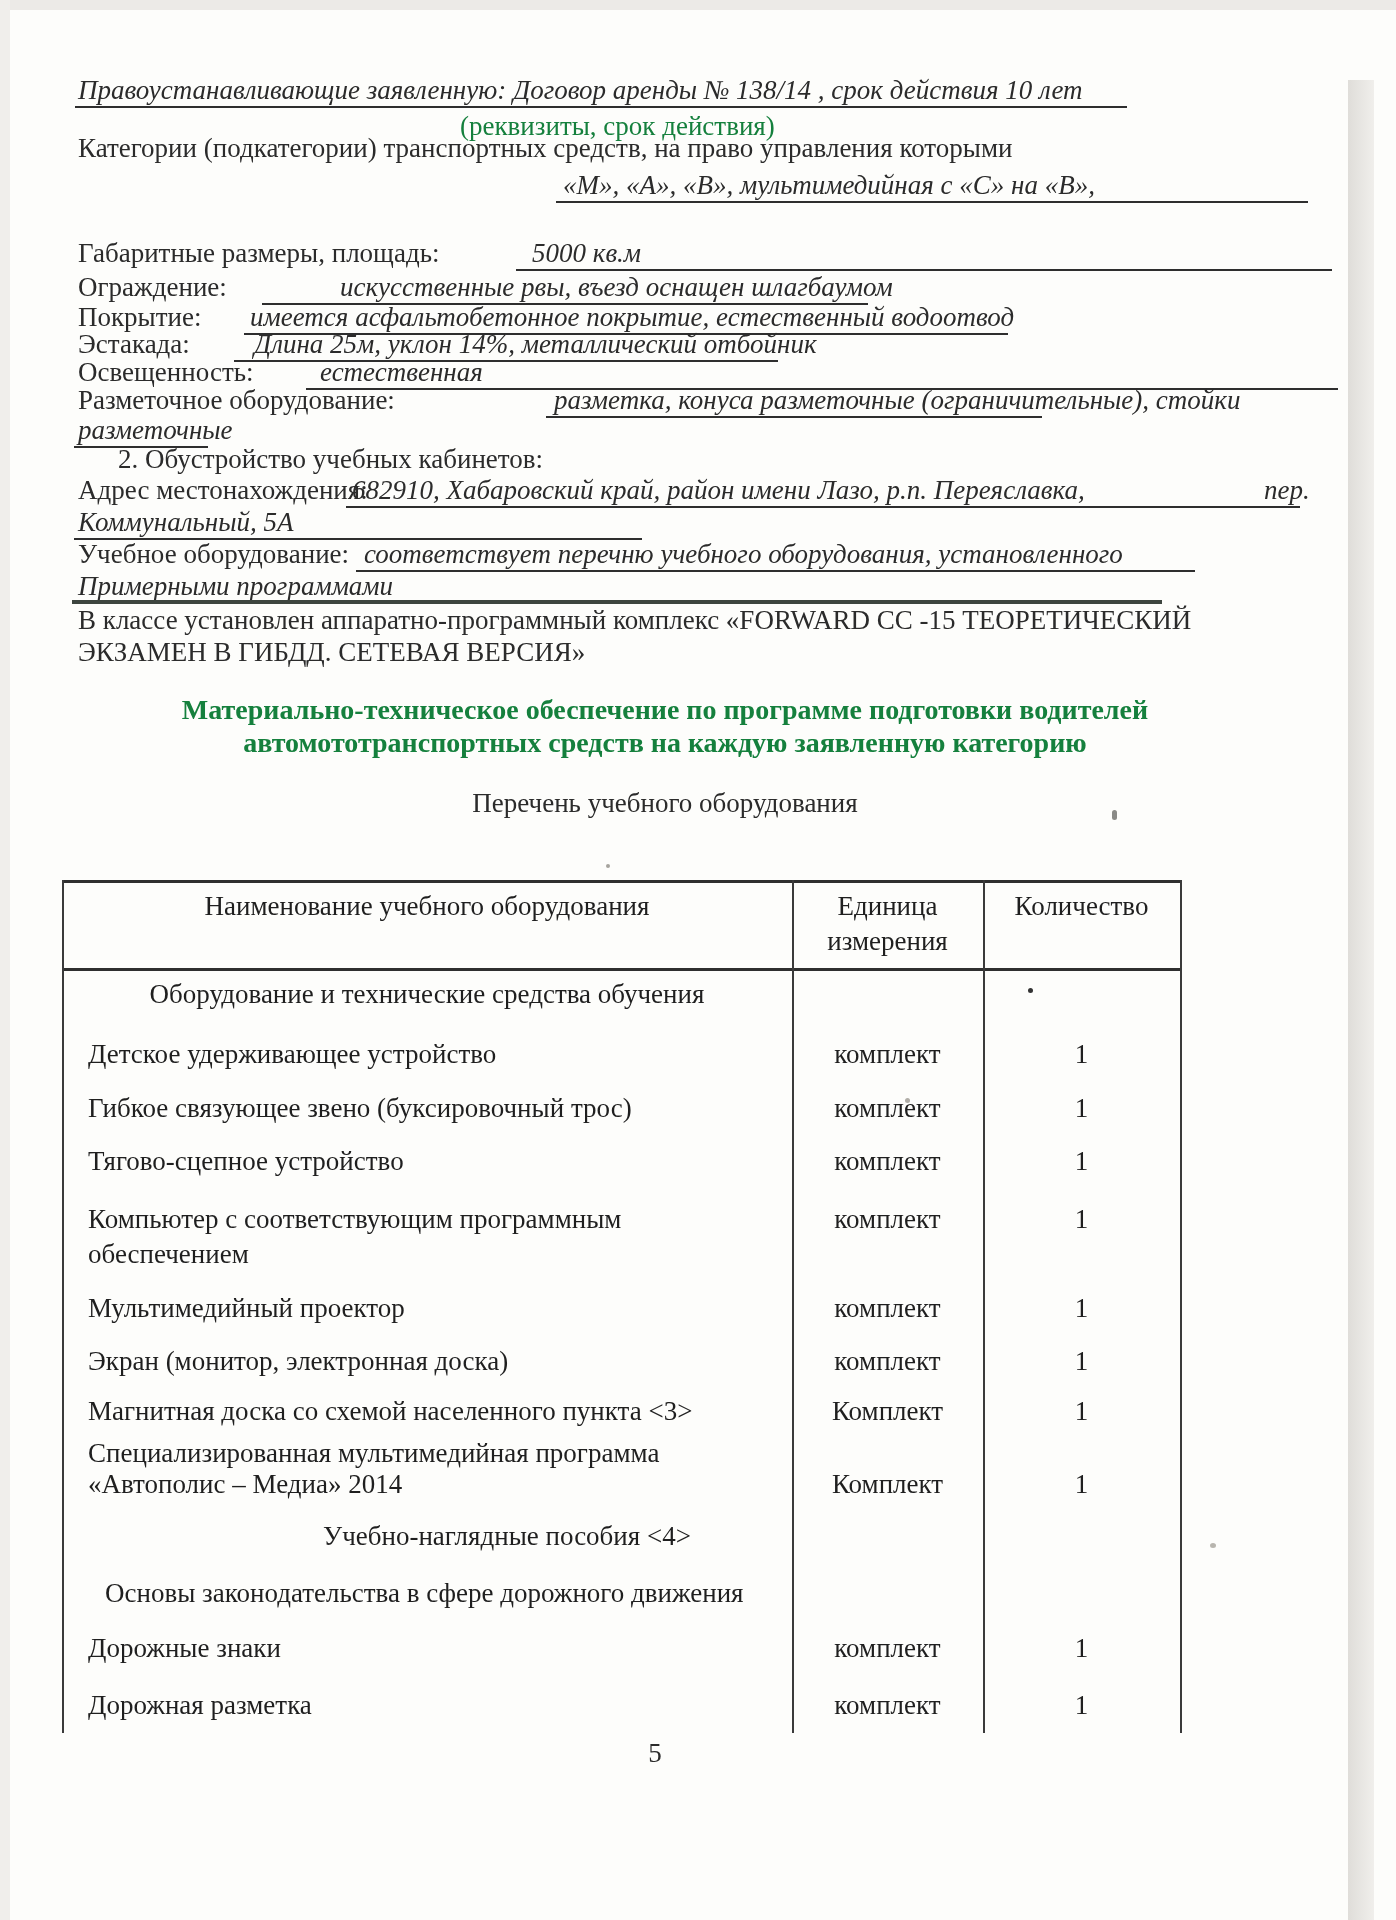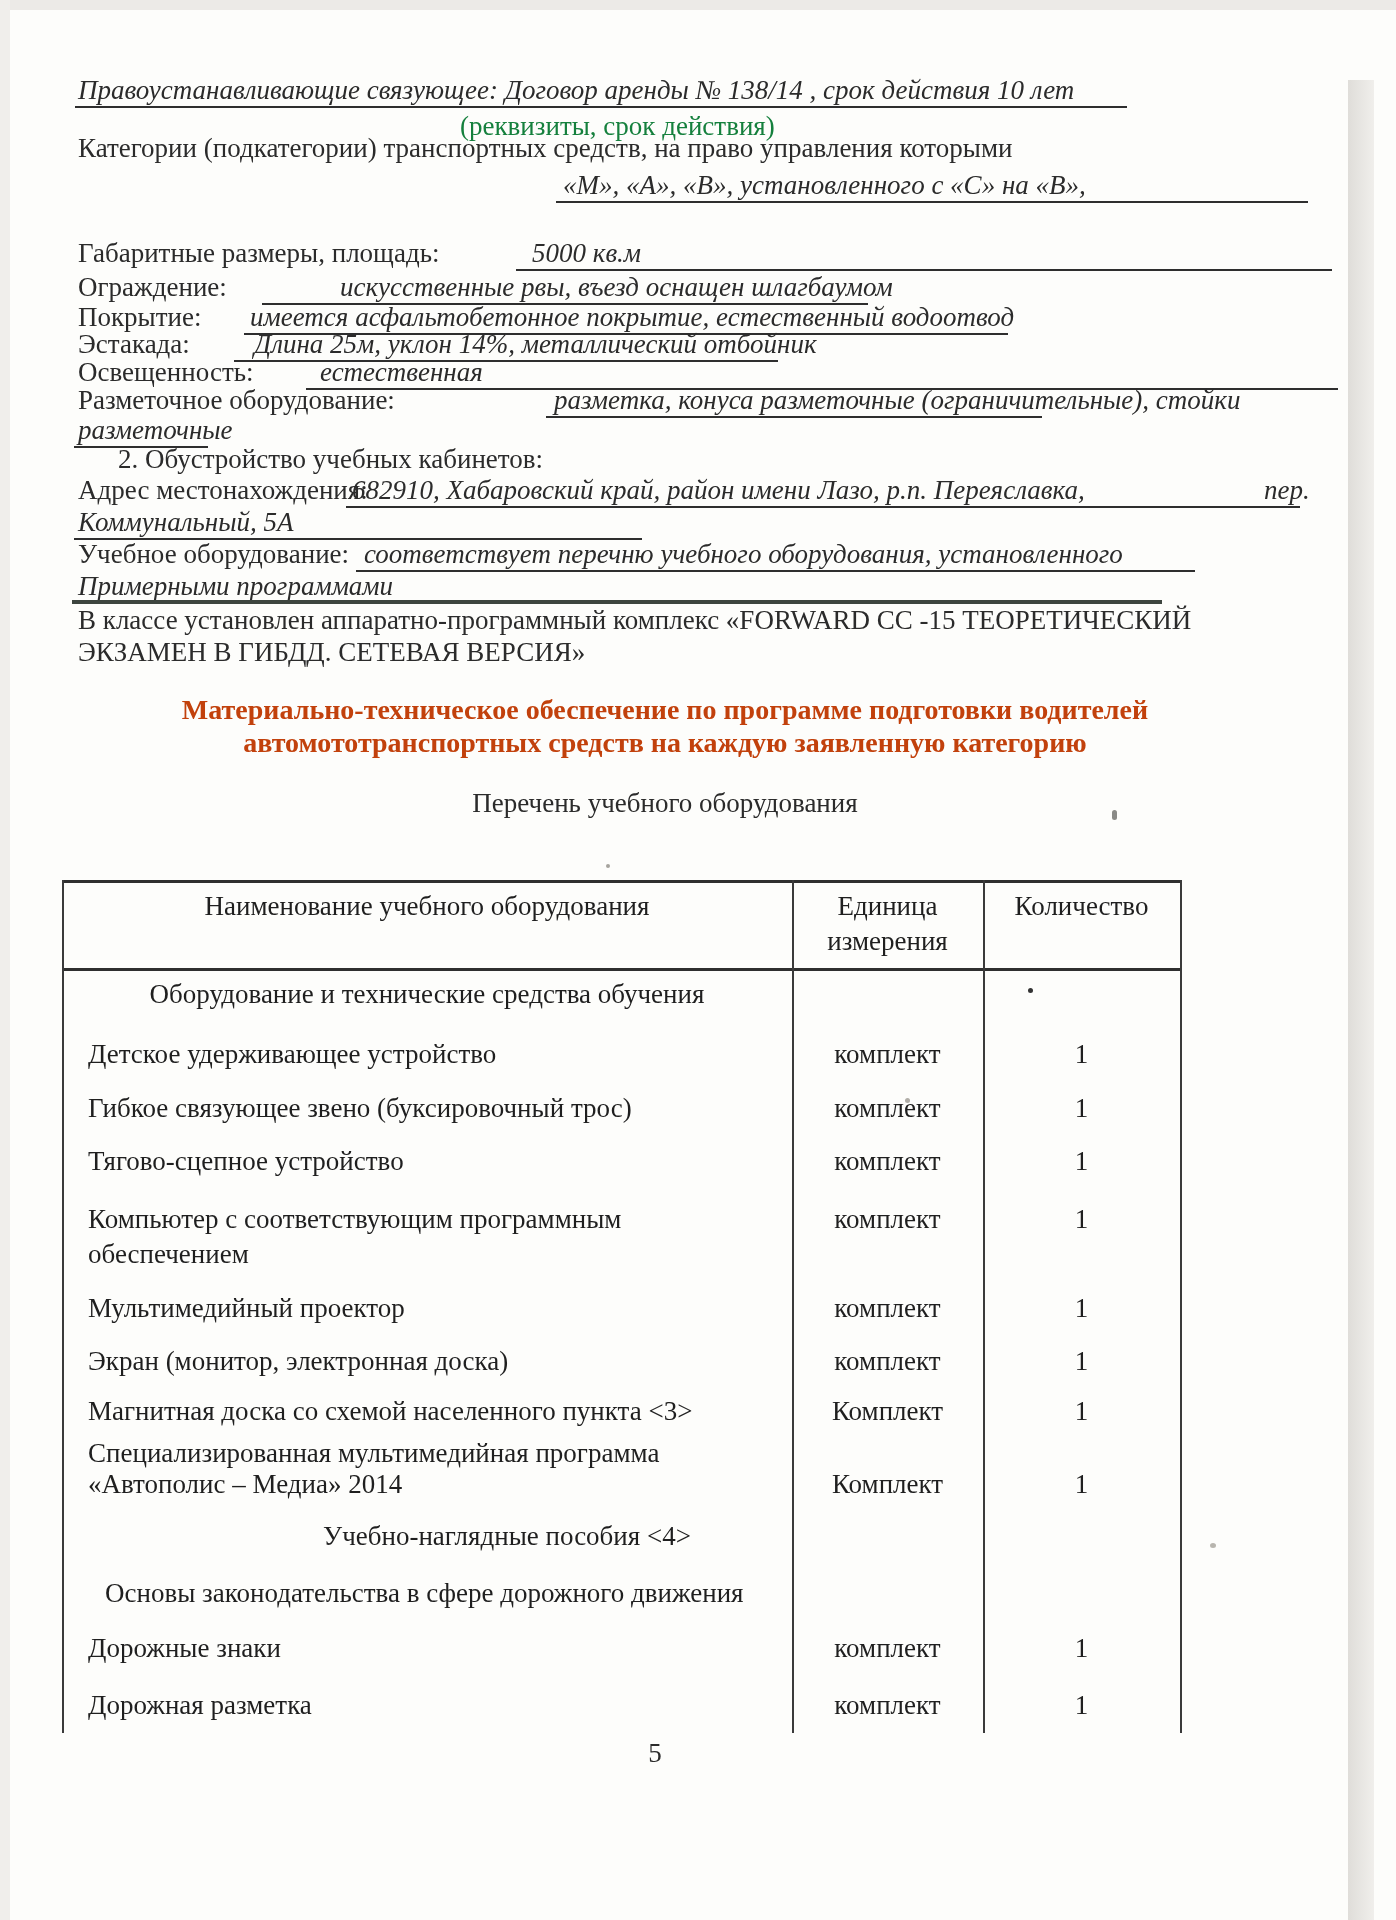--- a/index.html
+++ b/index.html
@@ -7,21 +7,21 @@
     width:1396px;height:1920px;
     background:#fdfdfb;
     font-family:"Liberation Serif","DejaVu Serif",serif;
     color:#2b2b2b;
     overflow:hidden;
     position:relative;
   }
   .page{position:absolute;left:0;top:0;width:1396px;height:1920px;}
   .t{position:absolute;white-space:nowrap;font-size:27px;line-height:32px;}
   .it{font-style:italic;}
-  .bold{font-weight:bold;color:#c2410c;}
+  .bold{font-weight:bold;color:#15803d;}
   .small{font-size:16px;line-height:18px;color:#15803d;}
   .line{position:absolute;height:0;border-bottom:2px solid #2e2e2e;}
   .thickline{position:absolute;height:4px;background:#3d453f;}
   .center{text-align:center;white-space:nowrap;}
   .cdiv{position:absolute;font-size:27px;line-height:32px;}
   
   .tb-h{position:absolute;background:#2f2f2f;}
   .tb-v{position:absolute;background:#3a3a3a;}
   .cell{position:absolute;font-size:27px;line-height:32px;color:#1f1f1f;}
   .speck{position:absolute;border-radius:50%;}
@@ -33,29 +33,29 @@
 </head>
 <body>
 
 <div class="page">
 
   <div class="topband"></div>
   <div class="leftband"></div>
   <div class="edgeband"></div>
 
   <div class="t it" style="left:78px;top:74px;">
-    <span>Правоустанавливающие связующее:</span>
+    <span>Правоустанавливающие заявленную:</span>
     <span> </span>
     <span>Договор аренды № 138/14 , срок действия 10 лет</span>
   </div>
   <div class="line" style="left:75px;top:106px;width:1052px;"></div>
   <div class="cdiv small center" style="left:460px;top:110px;width:280px;">(реквизиты, срок действия)</div>
 
   <div class="t" style="left:78px;top:132px;">Категории (подкатегории) транспортных средств, на право управления которыми</div>
-  <div class="t it" style="left:563px;top:169px;">«М», «А»,  «В», установленного с  «С» на «В»,</div>
+  <div class="t it" style="left:563px;top:169px;">«М», «А»,  «В», мультимедийная с  «С» на «В»,</div>
   <div class="line" style="left:556px;top:201px;width:752px;"></div>
 
   <div class="t" style="left:78px;top:237px;">Габаритные размеры, площадь:</div>
   <div class="t it" style="left:532px;top:237px;">5000 кв.м</div>
   <div class="line" style="left:516px;top:269px;width:816px;"></div>
 
   <div class="t" style="left:78px;top:271px;">Ограждение:</div>
   <div class="t it" style="left:340px;top:271px;">искусственные рвы, въезд оснащен шлагбаумом</div>
   <div class="line" style="left:262px;top:303px;width:606px;"></div>
 

